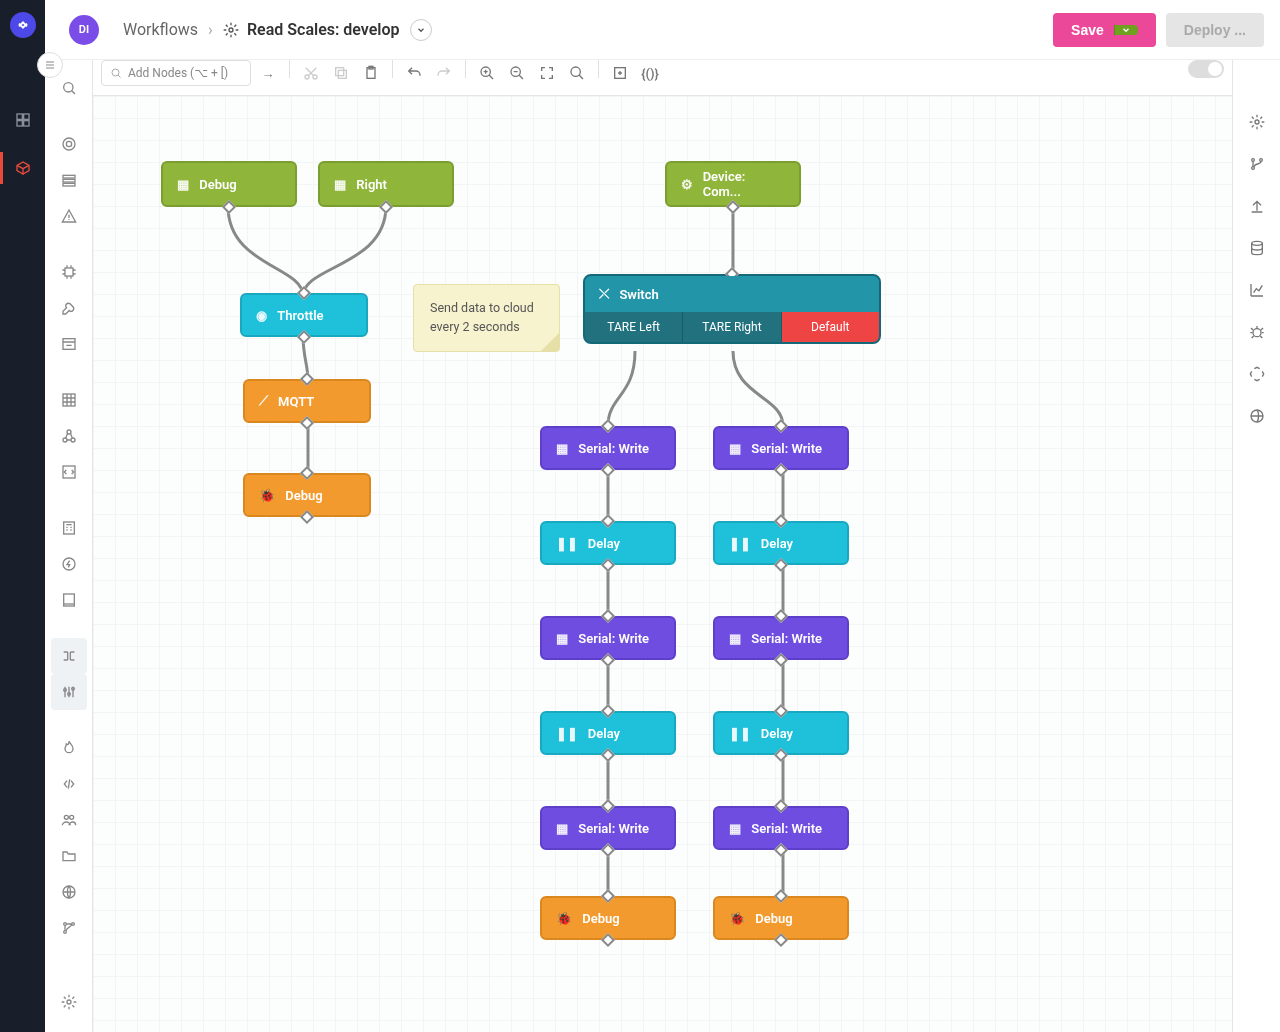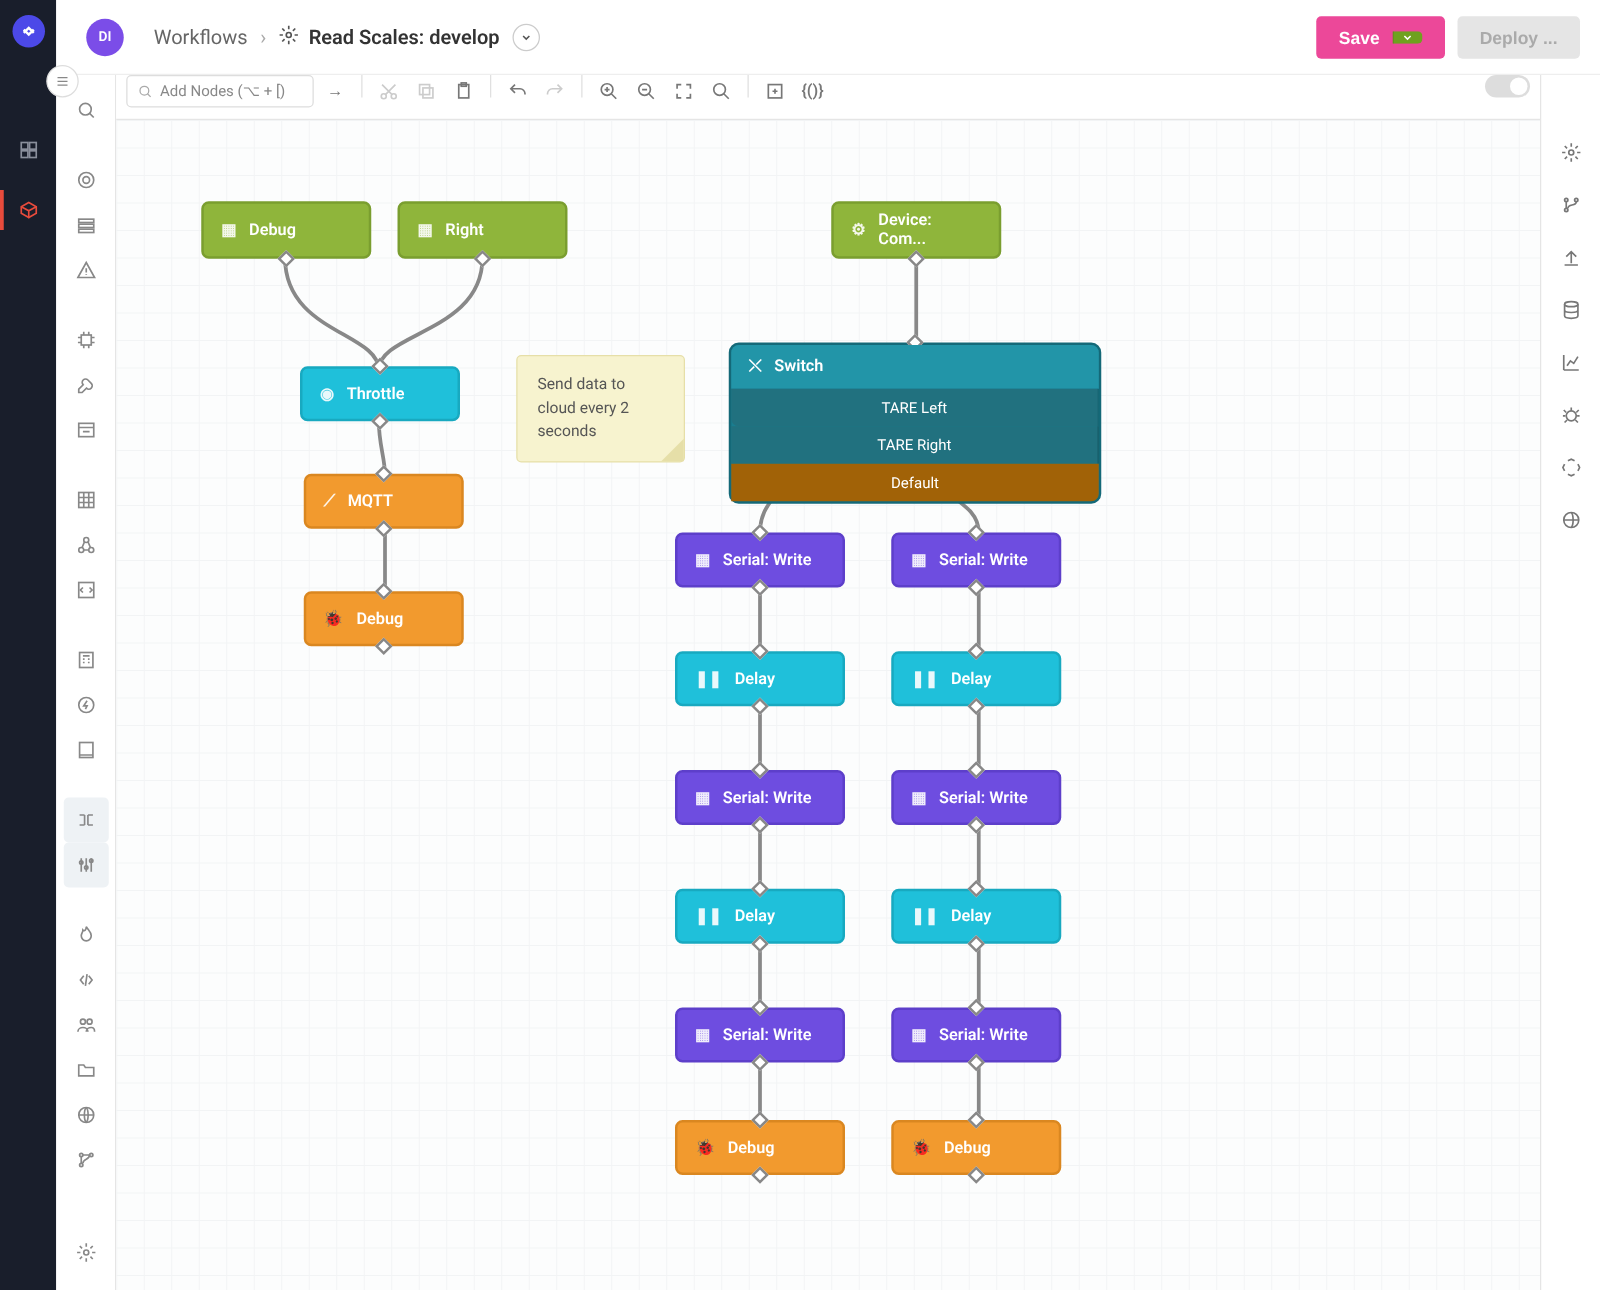--- a/index.html
+++ b/index.html
@@ -19,21 +19,21 @@
 .palette-sep { height: 20px; }
 .palette-bottom { margin-top: auto; margin-bottom: 12px; }
 
 
 .header { position: absolute; left: 45px; top: 0; right: 0; height: 60px; background: #fff; border-bottom: 1px solid #eee; display: flex; align-items: center; padding: 0 16px; }
 .avatar { width: 30px; height: 30px; border-radius: 50%; background: #7b4de8; color: #fff; font-size: 11px; font-weight: 600; display: flex; align-items: center; justify-content: center; margin-right: 24px; margin-left: 8px; }
 .hamburger { position: absolute; left: 37px; top: 52px; width: 26px; height: 26px; background: #fff; border: 1px solid #ddd; border-radius: 50%; display: flex; align-items: center; justify-content: center; z-index: 20; cursor: pointer; }
 .crumbs { display: flex; align-items: center; font-size: 16px; color: #555; }
 .crumb-link { color: #666; cursor: pointer; }
 .crumb-sep { margin: 0 10px; color: #aaa; }
-.crumb-title { font-weight: 600; color: #333; display: flex; align-items: flex-start; }
+.crumb-title { font-weight: 600; color: #333; display: flex; align-items: center; }
 .crumb-chev { width: 22px; height: 22px; border: 1px solid #ccc; border-radius: 50%; display: flex; align-items: center; justify-content: center; margin-left: 10px; cursor: pointer; }
 .header-actions { margin-left: auto; display: flex; gap: 10px; }
 .btn { height: 34px; padding: 0 18px; border-radius: 4px; border: none; font-size: 14px; font-weight: 600; cursor: pointer; display: flex; align-items: center; }
 .btn-save { background: #ec4899; color: #fff; }
 .btn-save-chev { width: 24px; background: #6fa11f; border-left: 1px solid rgba(0,0,0,0.15); display: flex; align-items: center; justify-content: center; border-radius: 0 4px 4px 0; margin-left: 10px; }
 .btn-deploy { background: #e5e5e5; color: #aaa; cursor: default; }
 
 
 .toolbar { position: absolute; left: 93px; top: 60px; right: 48px; height: 36px; background: #fff; border-bottom: 1px solid #e5e5e5; display: flex; padding: 0 8px; gap: 4px; z-index: 5; }
 .tool-search { display: flex; align-items: center; border: 1px solid #ddd; border-radius: 4px; height: 26px; padding: 0 8px; width: 150px; color: #888; font-size: 12px; }
@@ -55,24 +55,24 @@
 .node { position: absolute; border-radius: 6px; color: #fff; font-weight: 600; font-size: 13px; display: flex; align-items: center; padding: 0 14px; cursor: move; }
 .node .ni { margin-right: 10px; opacity: 0.9; }
 .node.green { background: #8fb53b; border: 2px solid #7a9e2f; }
 .node.cyan { background: #1fc0da; border: 2px solid #18a9c0; }
 .node.orange { background: #f29a2e; border: 2px solid #da8720; }
 .node.purple { background: #6e4de0; border: 2px solid #5d3fca; }
 
 .switch-node { position: absolute; background: #1a7d8f; border: 2px solid #146978; border-radius: 8px; color: #fff; }
 .switch-head { display: flex; align-items: center; padding: 10px 14px; font-weight: 600; font-size: 13px; position: relative; }
 .switch-head .ni { margin-right: 10px; }
-.switch-tabs { display: flex; flex-direction: column; }
+.switch-tabs { display: flex; }
 .switch-tab { flex: 1; padding: 8px 10px; font-size: 12px; text-align: center; background: #21717f; border-right: 1px solid #165c68; position: relative; cursor: pointer; }
 .switch-tab:first-child { border-bottom-left-radius: 6px; }
-.switch-tab:last-child { border-right: none; border-bottom-right-radius: 6px; background: #a16207; }
+.switch-tab:last-child { border-right: none; border-bottom-right-radius: 6px; background: #ef4444; }
 
 .port { position: absolute; width: 10px; height: 10px; background: #fff; border: 2px solid #888; transform: rotate(45deg); }
 .port.out { bottom: -7px; left: 50%; margin-left: -5px; }
 .port.in { top: -7px; left: 50%; margin-left: -5px; }
 
 .note { position: absolute; background: #f7f3cf; border: 1px solid #e6dfa8; border-radius: 4px; padding: 14px 16px; font-size: 12.5px; color: #555; line-height: 1.5; }
 .note::after { content:''; position:absolute; right:0; bottom:0; width:0; height:0; border-style:solid; border-width:0 0 18px 18px; border-color: transparent transparent #e6dfa8 transparent; }
 
 svg.ic { width: 16px; height: 16px; }
 </style>
@@ -461,21 +461,21 @@
       <div class="port out"></div>
     </div>
 
 <div class="node orange" style="left:150px;top:377px;width:128px;height:44px">
       <span class="ni">🐞</span>
       <span>Debug</span>
       <div class="port in"></div>
       <div class="port out"></div>
     </div>
 
-<div class="note" style="left:320px;top:188px;width:135px">Send data to cloud every 2 seconds</div>
+<div class="note" style="left:320px;top:188px;width:147px">Send data to cloud every 2 seconds</div>
 
 <div class="switch-node" style="left:490px;top:178px;width:298px">
   <div class="port in"></div>
   <div class="switch-head" style="background:#2295a8;border-radius:6px 6px 0 0">
         <span class="ni">⤬</span>
         <span>Switch</span>
       </div>
   <div class="switch-tabs">
     <div class="switch-tab">TARE Left</div>
     <div class="switch-tab">TARE Right</div>

